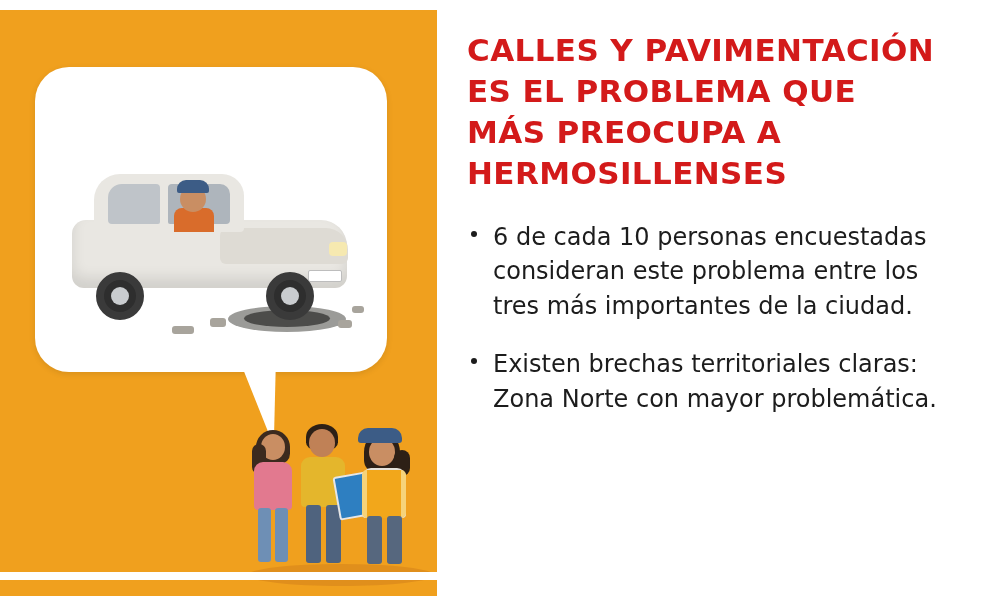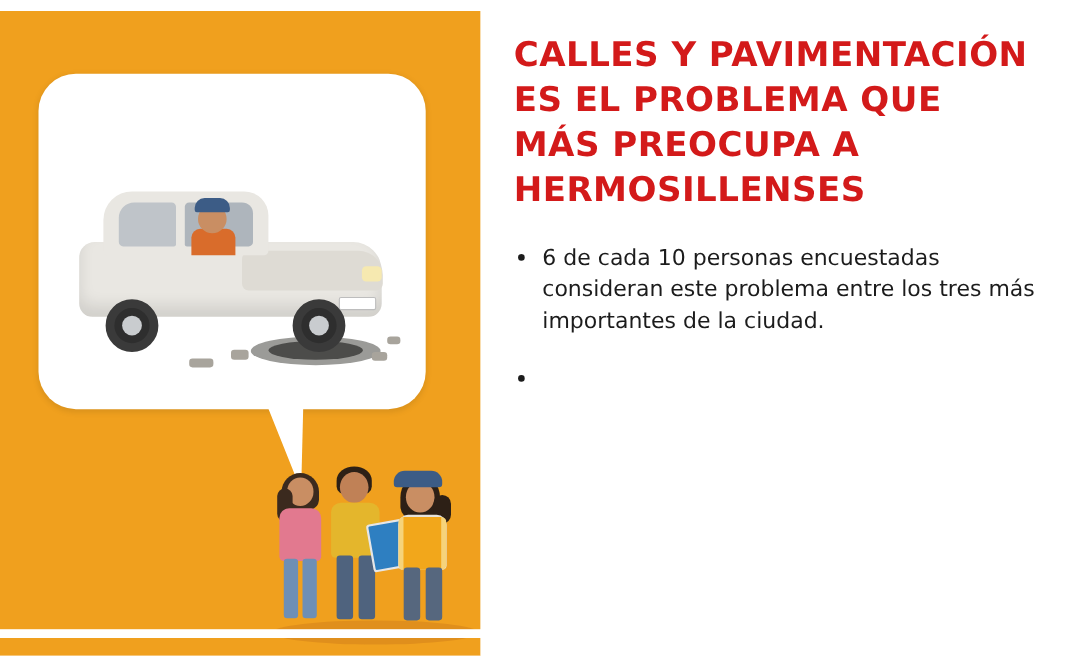--- a/index.html
+++ b/index.html
@@ -299,21 +299,21 @@
   .bullets {
     list-style: none;
     margin: 0;
     padding: 0;
     color: #1C1C1C;
   }
   .bullet {
     position: relative;
     padding-left: 26px;
     margin-bottom: 24px;
-    font-size: 20px;
+    font-size: 24px;
     line-height: 1.44;
     font-family: "DejaVu Sans", sans-serif;
     max-width: 480px;
   }
   .bullet:last-child { margin-bottom: 0; }
   .bullet .dot {
     position: absolute;
     left: 4px;
     top: 11px;
     width: 6px;
@@ -401,17 +401,18 @@
   <div class="right-panel">
     <h1 class="headline">CALLES Y PAVIMENTACIÓN ES EL PROBLEMA QUE MÁS PREOCUPA A HERMOSILLENSES</h1>
 
     <ul class="bullets">
       <li class="bullet">
         <span class="dot"></span>
         <span>6 de cada 10 personas encuestadas consideran este problema entre los tres más importantes de la ciudad.</span>
       </li>
       <li class="bullet">
         <span class="dot"></span>
+        <span>Existen brechas territoriales claras: Zona Norte con mayor problemática.</span>
       </li>
     </ul>
   </div>
 
 </div>
 
 </body></html>

